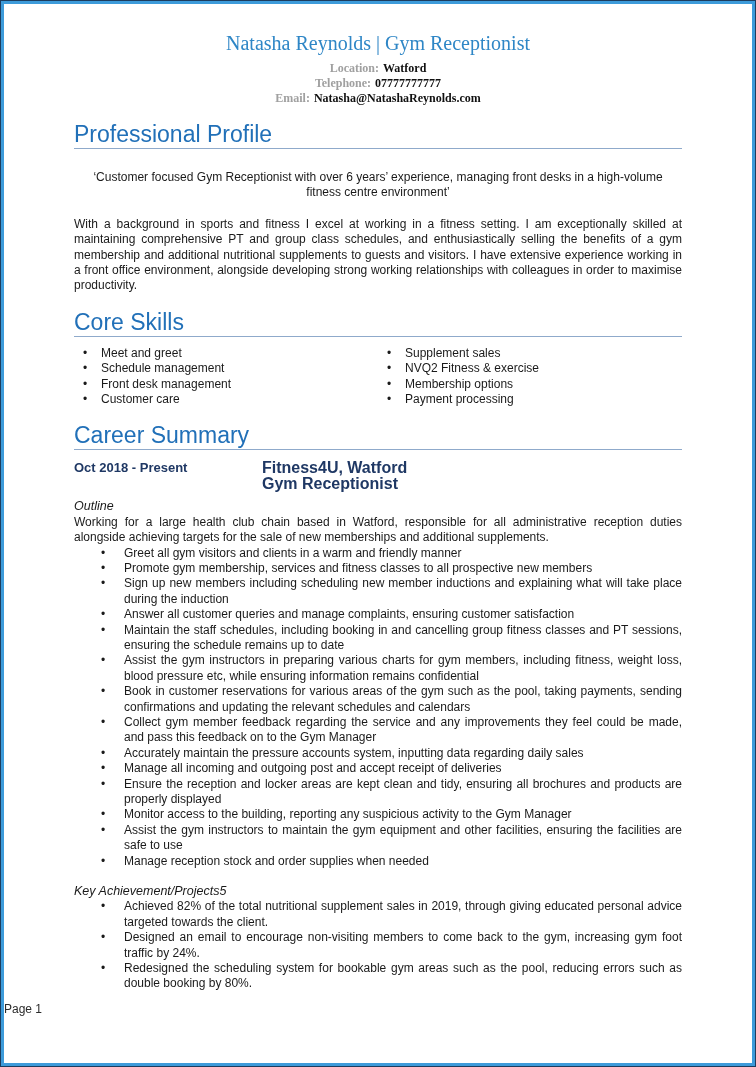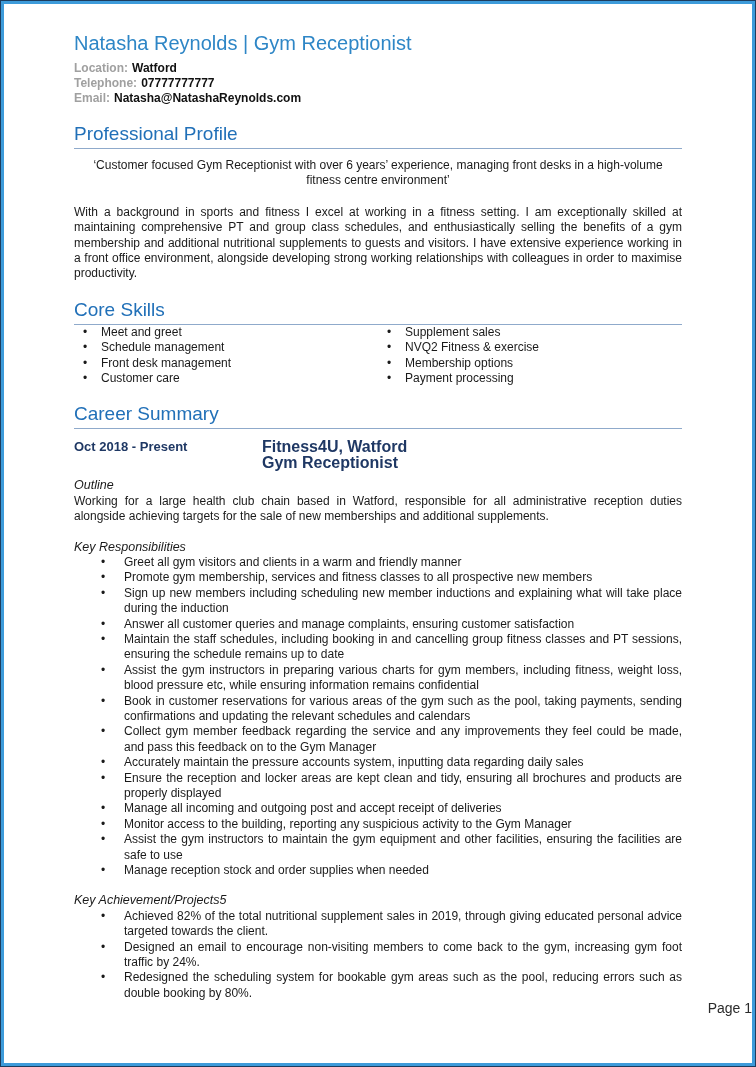--- a/index.html
+++ b/index.html
@@ -22,57 +22,57 @@
     inset: 0;
     border: 3px solid #3d9bda;
   }
   .content {
     position: absolute;
     inset: 0;
     padding: 26px 70px 0 70px;
   }
 
   
-  .doc-header { text-align: left; }
+  .doc-header { text-align: center; font-family: Liberation Serif, serif; }
   .person-title {
     font-size: 20px;
     line-height: 26px;
     color: #2e86c6;
     font-weight: 400;
     margin-bottom: 5px;
   }
   .contact-row { font-size: 12px; line-height: 15px; font-weight: 700; }
   .contact-label { color: #a0a0a0; margin-right: 4px; }
   .contact-value { color: #111111; }
 
   
   .section-heading {
-    font-size: 19px;
+    font-size: 23px;
     line-height: 22px;
     font-weight: 400;
     color: #2170b8;
     border-bottom: 1px solid #8faacb;
     padding-bottom: 3px;
   }
   .mt-header { margin-top: 17px; }
 
   
   p, li { font-size: 12px; line-height: 15.4px; }
   .quote {
-    margin-top: 9px;
+    margin-top: 21px;
     text-align: center;
     padding: 0 8px;
   }
   .body-par {
     margin-top: 16px;
     text-align: justify;
   }
 
   
-  .skills { display: flex; }
+  .skills { display: flex; margin-top: 9px; }
   .skills ul { width: 50%; list-style: none; }
   .skills li {
     position: relative;
     padding-left: 27px;
   }
   .skills li::before {
     content: "\2022";
     position: absolute;
     left: 9px;
     top: 0;
@@ -109,22 +109,22 @@
     left: 27px;
     top: 0;
   }
 
   
   .page-footer {
     position: absolute;
     left: 0;
     right: 0;
     bottom: 47px;
-    text-align: right;
-    font-size: 14px;
+    text-align: left;
+    font-size: 12px;
     color: #2b2b2b;
   }
 </style>
 </head>
 <body>
 
 <div class="page">
   <div class="frame">
     <div class="content">
 
@@ -174,33 +174,32 @@
           <div class="job-dates">Oct 2018 - Present</div>
           <div class="job-org">
             <div>Fitness4U, Watford</div>
             <div>Gym Receptionist</div>
           </div>
         </div>
 
         <div class="sub-label">Outline</div>
         <p class="just">Working for a large health club chain based in Watford, responsible for all administrative reception duties alongside achieving targets for the sale of new memberships and additional supplements.</p>
 
-        <div class="sub-label gap">Key Responsibilities</div>
         <ul class="bullets">
             <li>Greet all gym visitors and clients in a warm and friendly manner</li>
             <li>Promote gym membership, services and fitness classes to all prospective new members</li>
             <li>Sign up new members including scheduling new member inductions and explaining what will take place during the induction</li>
             <li>Answer all customer queries and manage complaints, ensuring customer satisfaction</li>
             <li>Maintain the staff schedules, including booking in and cancelling group fitness classes and PT sessions, ensuring the schedule remains up to date</li>
             <li>Assist the gym instructors in preparing various charts for gym members, including fitness, weight loss, blood pressure etc, while ensuring information remains confidential</li>
             <li>Book in customer reservations for various areas of the gym such as the pool, taking payments, sending confirmations and updating the relevant schedules and calendars</li>
             <li>Collect gym member feedback regarding the service and any improvements they feel could be made, and pass this feedback on to the Gym Manager</li>
             <li>Accurately maintain the pressure accounts system, inputting data regarding daily sales</li>
+            <li>Manage all incoming and outgoing post and accept receipt of deliveries</li>
             <li>Ensure the reception and locker areas are kept clean and tidy, ensuring all brochures and products are properly displayed</li>
-            <li>Manage all incoming and outgoing post and accept receipt of deliveries</li>
             <li>Monitor access to the building, reporting any suspicious activity to the Gym Manager</li>
             <li>Assist the gym instructors to maintain the gym equipment and other facilities, ensuring the facilities are safe to use</li>
             <li>Manage reception stock and order supplies when needed</li>
           </ul>
 
         <div class="sub-label gap">Key Achievement/Projects5</div>
         <ul class="bullets">
             <li>Achieved 82% of the total nutritional supplement sales in 2019, through giving educated personal advice targeted towards the client.</li>
             <li>Designed an email to encourage non-visiting members to come back to the gym, increasing gym foot traffic by 24%.</li>
             <li>Redesigned the scheduling system for bookable gym areas such as the pool, reducing errors such as double booking by 80%.</li>

